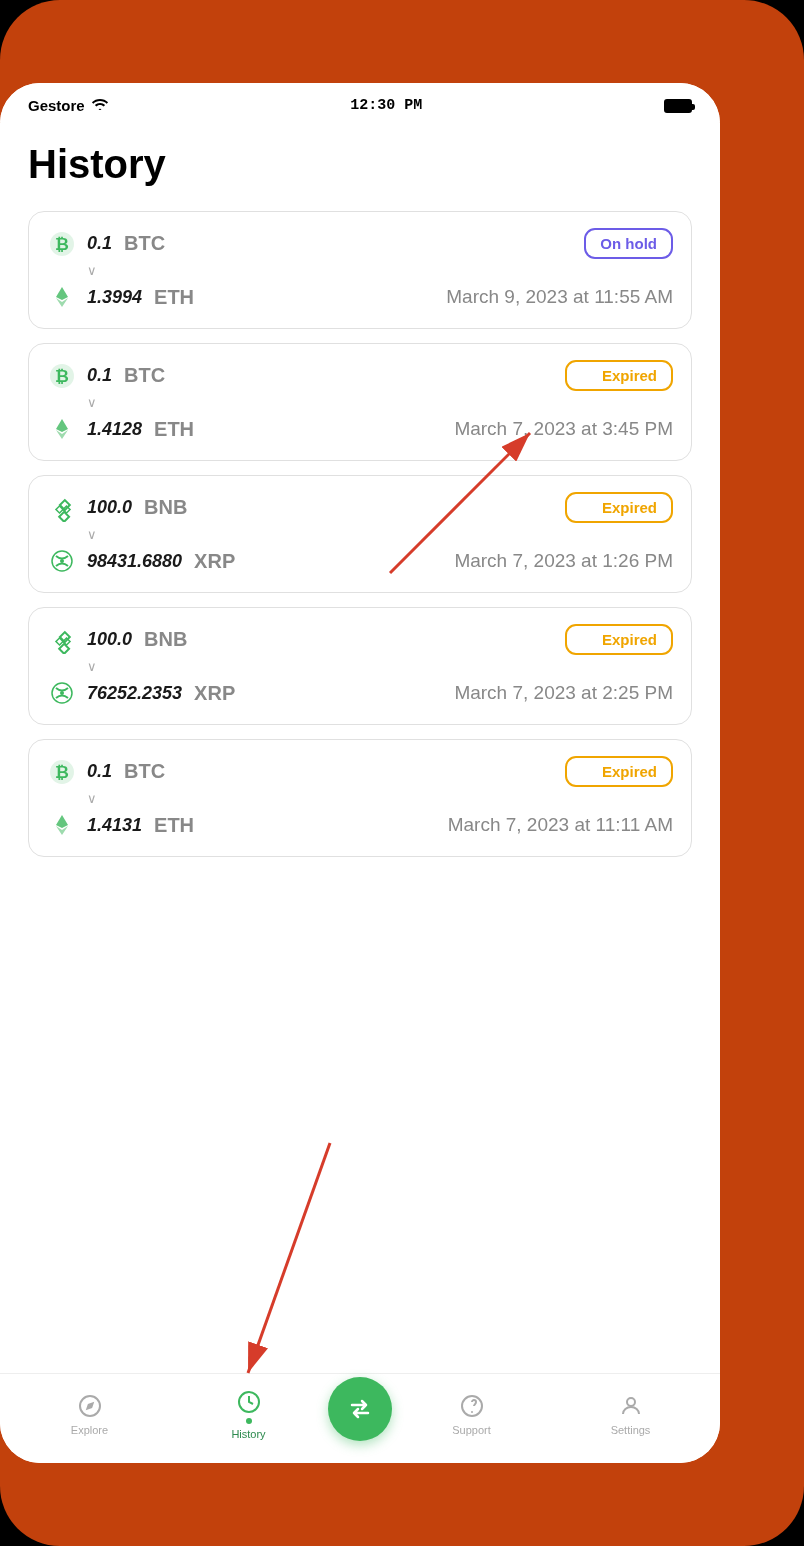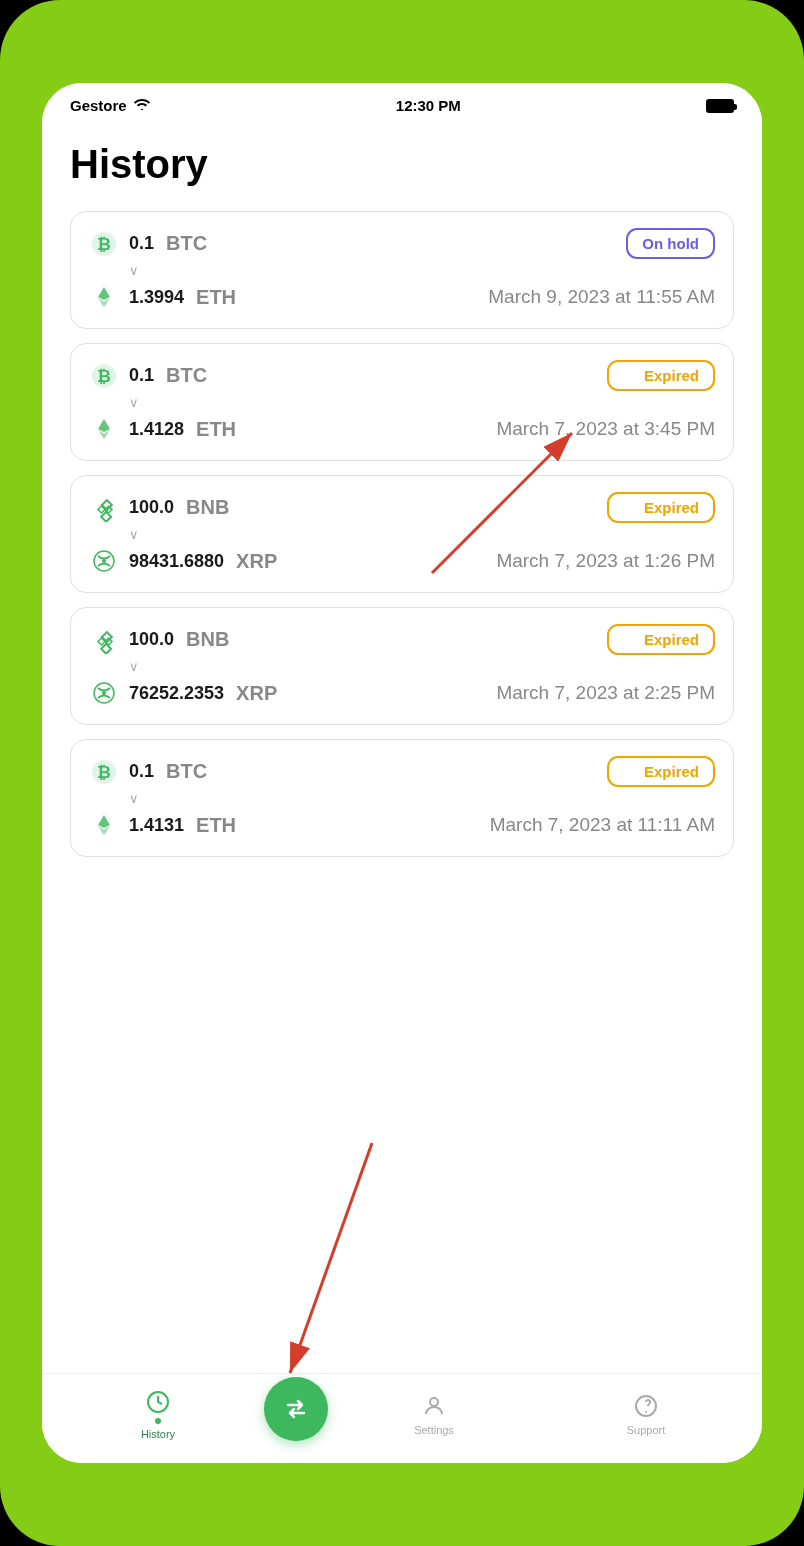--- a/index.html
+++ b/index.html
@@ -7,26 +7,26 @@
       background: #000;
       display: flex;
       justify-content: center;
       align-items: center;
       min-height: 100vh;
       font-family: -apple-system, BlinkMacSystemFont, 'SF Pro Display', 'Helvetica Neue', sans-serif;
     }
     .phone-frame {
       width: 804px;
       height: 1546px;
-      background: #84cc16;
+      background: #c2410c;
       border-radius: 60px;
       position: relative;
       display: flex;
       flex-direction: column;
-      align-items: center;
+      align-items: flex-start;
       overflow: hidden;
     }
     .phone-screen {
       width: 720px;
       height: 1380px;
       background: #fff;
       border-radius: 40px;
       margin-top: 83px;
       overflow: hidden;
       position: relative;
@@ -49,20 +49,21 @@
       align-items: center;
       gap: 6px;
     }
     .wifi-icon {
       font-size: 14px;
     }
     .status-center {
       font-size: 15px;
       font-weight: 600;
       color: #000;
+      font-family: Liberation Mono, monospace;
     }
     .status-right {
       display: flex;
       align-items: center;
       gap: 4px;
     }
     .battery {
       width: 28px;
       height: 14px;
       border: 2px solid #000;
@@ -115,20 +116,21 @@
       width: 30px;
       height: 30px;
       display: flex;
       align-items: center;
       justify-content: center;
     }
     .crypto-amount {
       font-size: 18px;
       font-weight: 700;
       color: #1a1a1a;
+      font-style: italic;
     }
     .crypto-symbol {
       font-size: 20px;
       font-weight: 700;
       color: #888;
       margin-left: 2px;
     }
     .status-badge {
       border-radius: 11px;
       padding: 5px 14px;
@@ -412,20 +414,29 @@
         <span class="crypto-amount">1.4131</span>
         <span class="crypto-symbol">ETH</span>
       </div>
       <span class="swap-date">March 7, 2023 at 11:11 AM</span>
     </div>
   </div>
         </div>
     </div>
 
     <div class="bottom-nav">
+      <div class="nav-item">
+        <div class="nav-icon">
+          <svg width="24" height="24" viewBox="0 0 24 24" fill="none" stroke="#aaa" stroke-width="2">
+            <circle cx="12" cy="12" r="10"></circle>
+            <polygon points="16.24,7.76 14.12,14.12 7.76,16.24 9.88,9.88" fill="#aaa" stroke="none"></polygon>
+          </svg>
+        </div>
+        <span class="nav-label">Explore</span>
+      </div>
 
       <div class="nav-item">
         <div class="nav-icon active">
           <svg width="24" height="24" viewBox="0 0 24 24" fill="none" stroke="#3db85e" stroke-width="2">
             <circle cx="12" cy="12" r="10"></circle>
             <polyline points="12,6 12,12 16,14"></polyline>
           </svg>
         </div>
         <div class="active-dot"></div>
         <span class="nav-label active">History</span>
@@ -434,36 +445,36 @@
       <div class="nav-center-btn">
         <svg width="28" height="28" viewBox="0 0 28 28" fill="none">
           <path d="M6 10L20 10M20 10L16 6M20 10L16 14" stroke="white" stroke-width="2.5" stroke-linecap="round" stroke-linejoin="round"></path>
           <path d="M22 18L8 18M8 18L12 22M8 18L12 14" stroke="white" stroke-width="2.5" stroke-linecap="round" stroke-linejoin="round"></path>
         </svg>
       </div>
 
       <div class="nav-item">
         <div class="nav-icon">
           <svg width="24" height="24" viewBox="0 0 24 24" fill="none" stroke="#aaa" stroke-width="2">
-            <circle cx="12" cy="8" r="4"></circle>
-            <path d="M4 20c0-4 3.6-7 8-7s8 3 8 7"></path>
-          </svg>
-        </div>
-        <span class="nav-label">Settings</span>
-      </div>
-
-      <div class="nav-item">
-        <div class="nav-icon">
-          <svg width="24" height="24" viewBox="0 0 24 24" fill="none" stroke="#aaa" stroke-width="2">
             <circle cx="12" cy="12" r="10"></circle>
             <path d="M12 8c0-1.1.9-2 2-2s2 .9 2 2c0 2-2 2.5-2 4" stroke="#aaa"></path>
             <circle cx="12" cy="18" r="1" fill="#aaa" stroke="none"></circle>
           </svg>
         </div>
         <span class="nav-label">Support</span>
+      </div>
+
+      <div class="nav-item">
+        <div class="nav-icon">
+          <svg width="24" height="24" viewBox="0 0 24 24" fill="none" stroke="#aaa" stroke-width="2">
+            <circle cx="12" cy="8" r="4"></circle>
+            <path d="M4 20c0-4 3.6-7 8-7s8 3 8 7"></path>
+          </svg>
+        </div>
+        <span class="nav-label">Settings</span>
       </div>
     </div>
 
     <svg class="annotations" viewBox="0 0 720 1380" preserveAspectRatio="none">
 
       <defs>
         <marker id="arrowhead1" markerWidth="10" markerHeight="7" refX="10" refY="3.5" orient="auto">
           <polygon points="0 0, 10 3.5, 0 7" fill="#d63c2a"></polygon>
         </marker>
         <marker id="arrowhead2" markerWidth="10" markerHeight="7" refX="10" refY="3.5" orient="auto">

